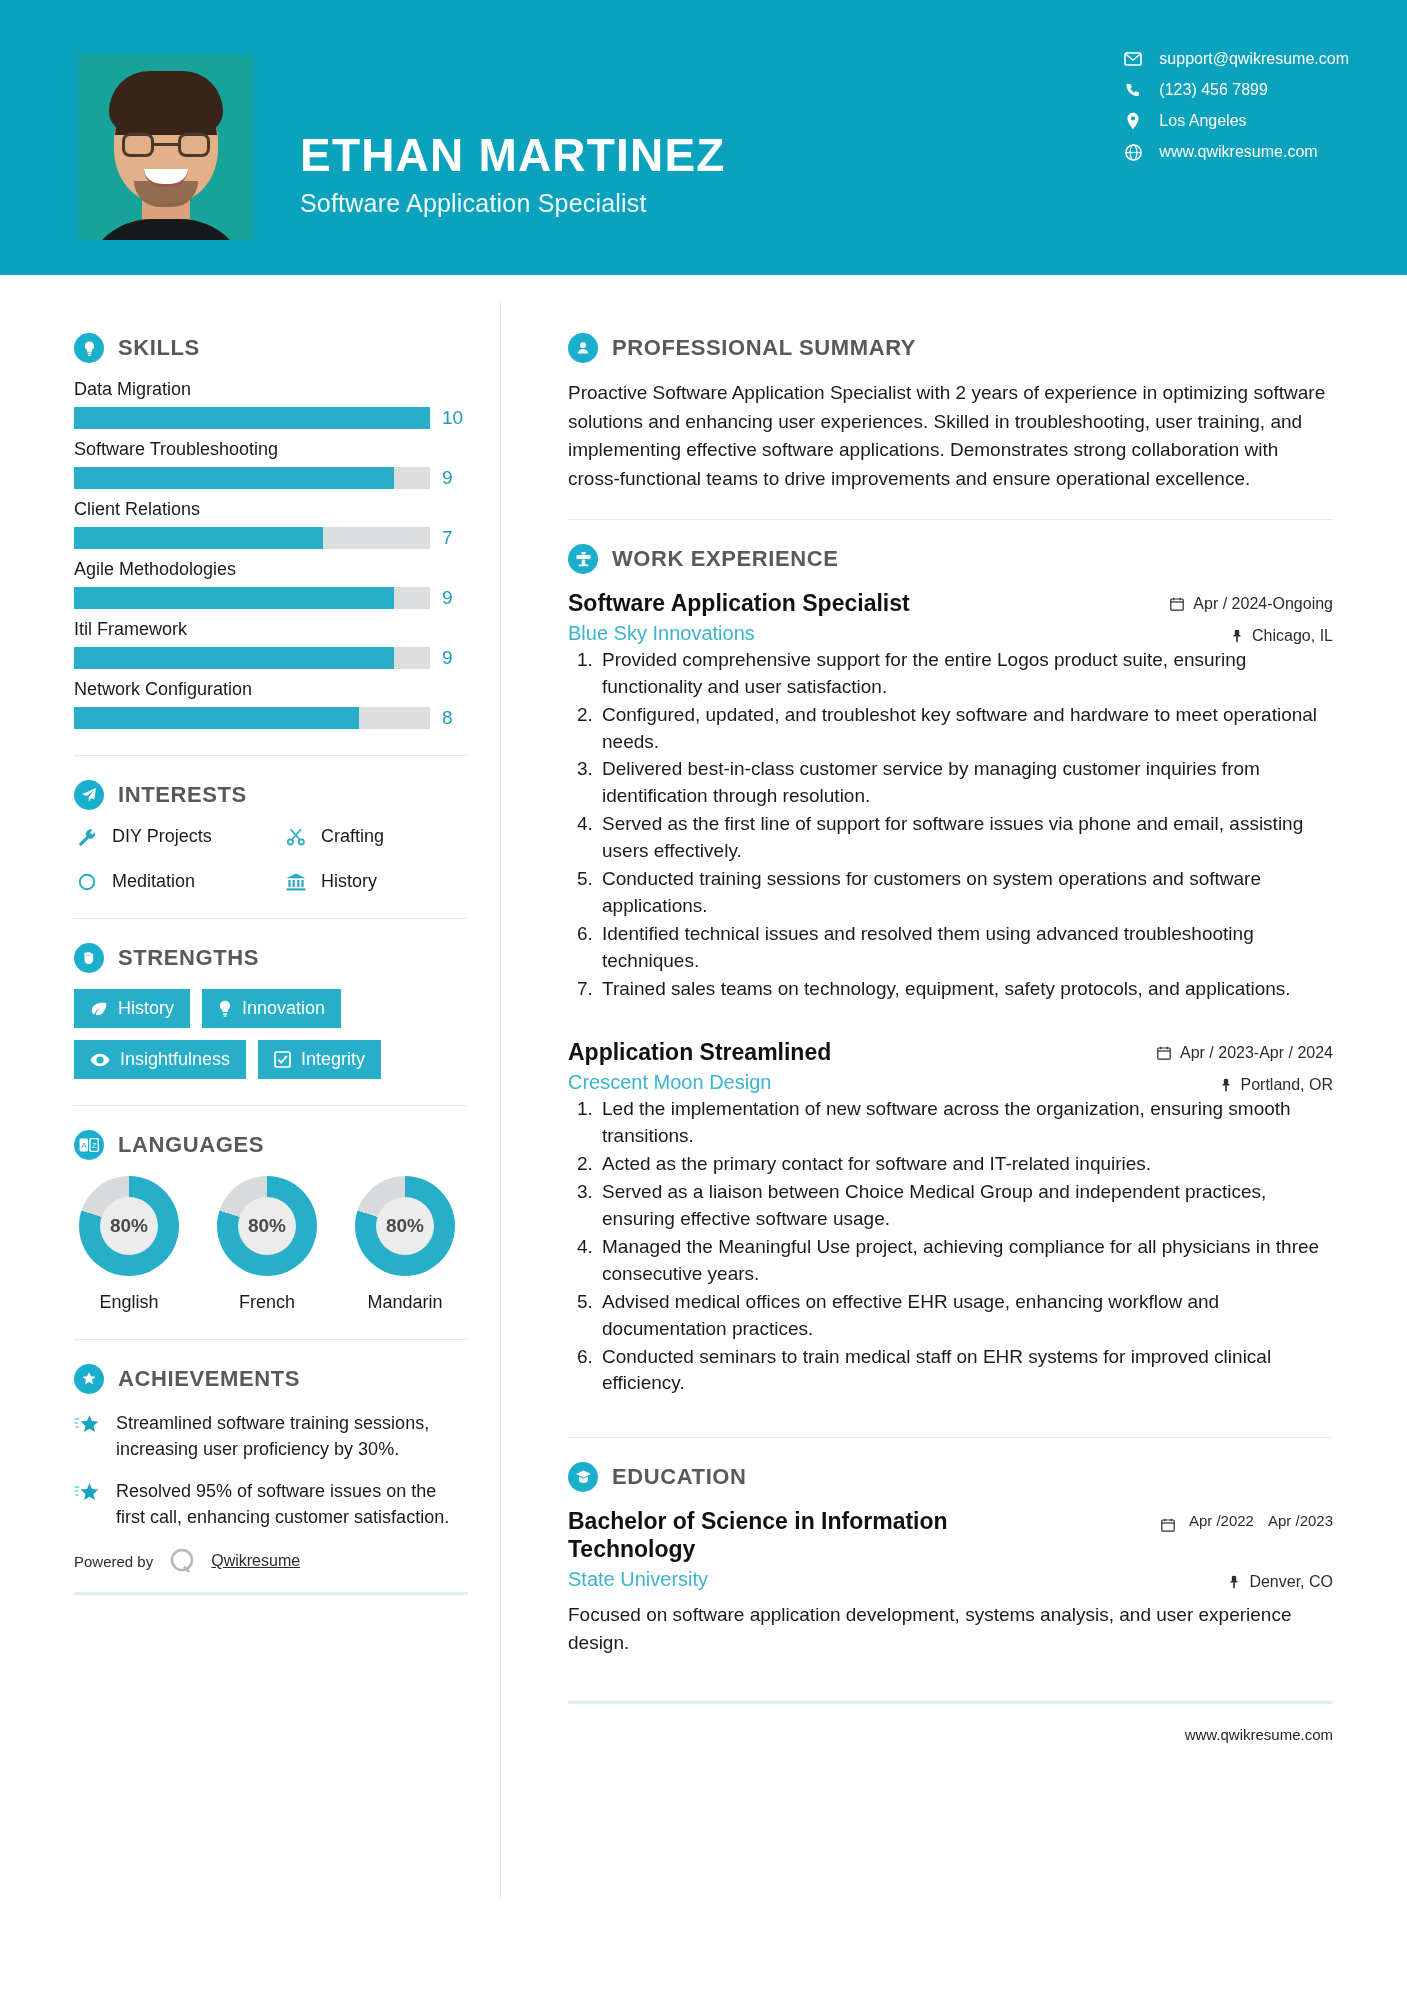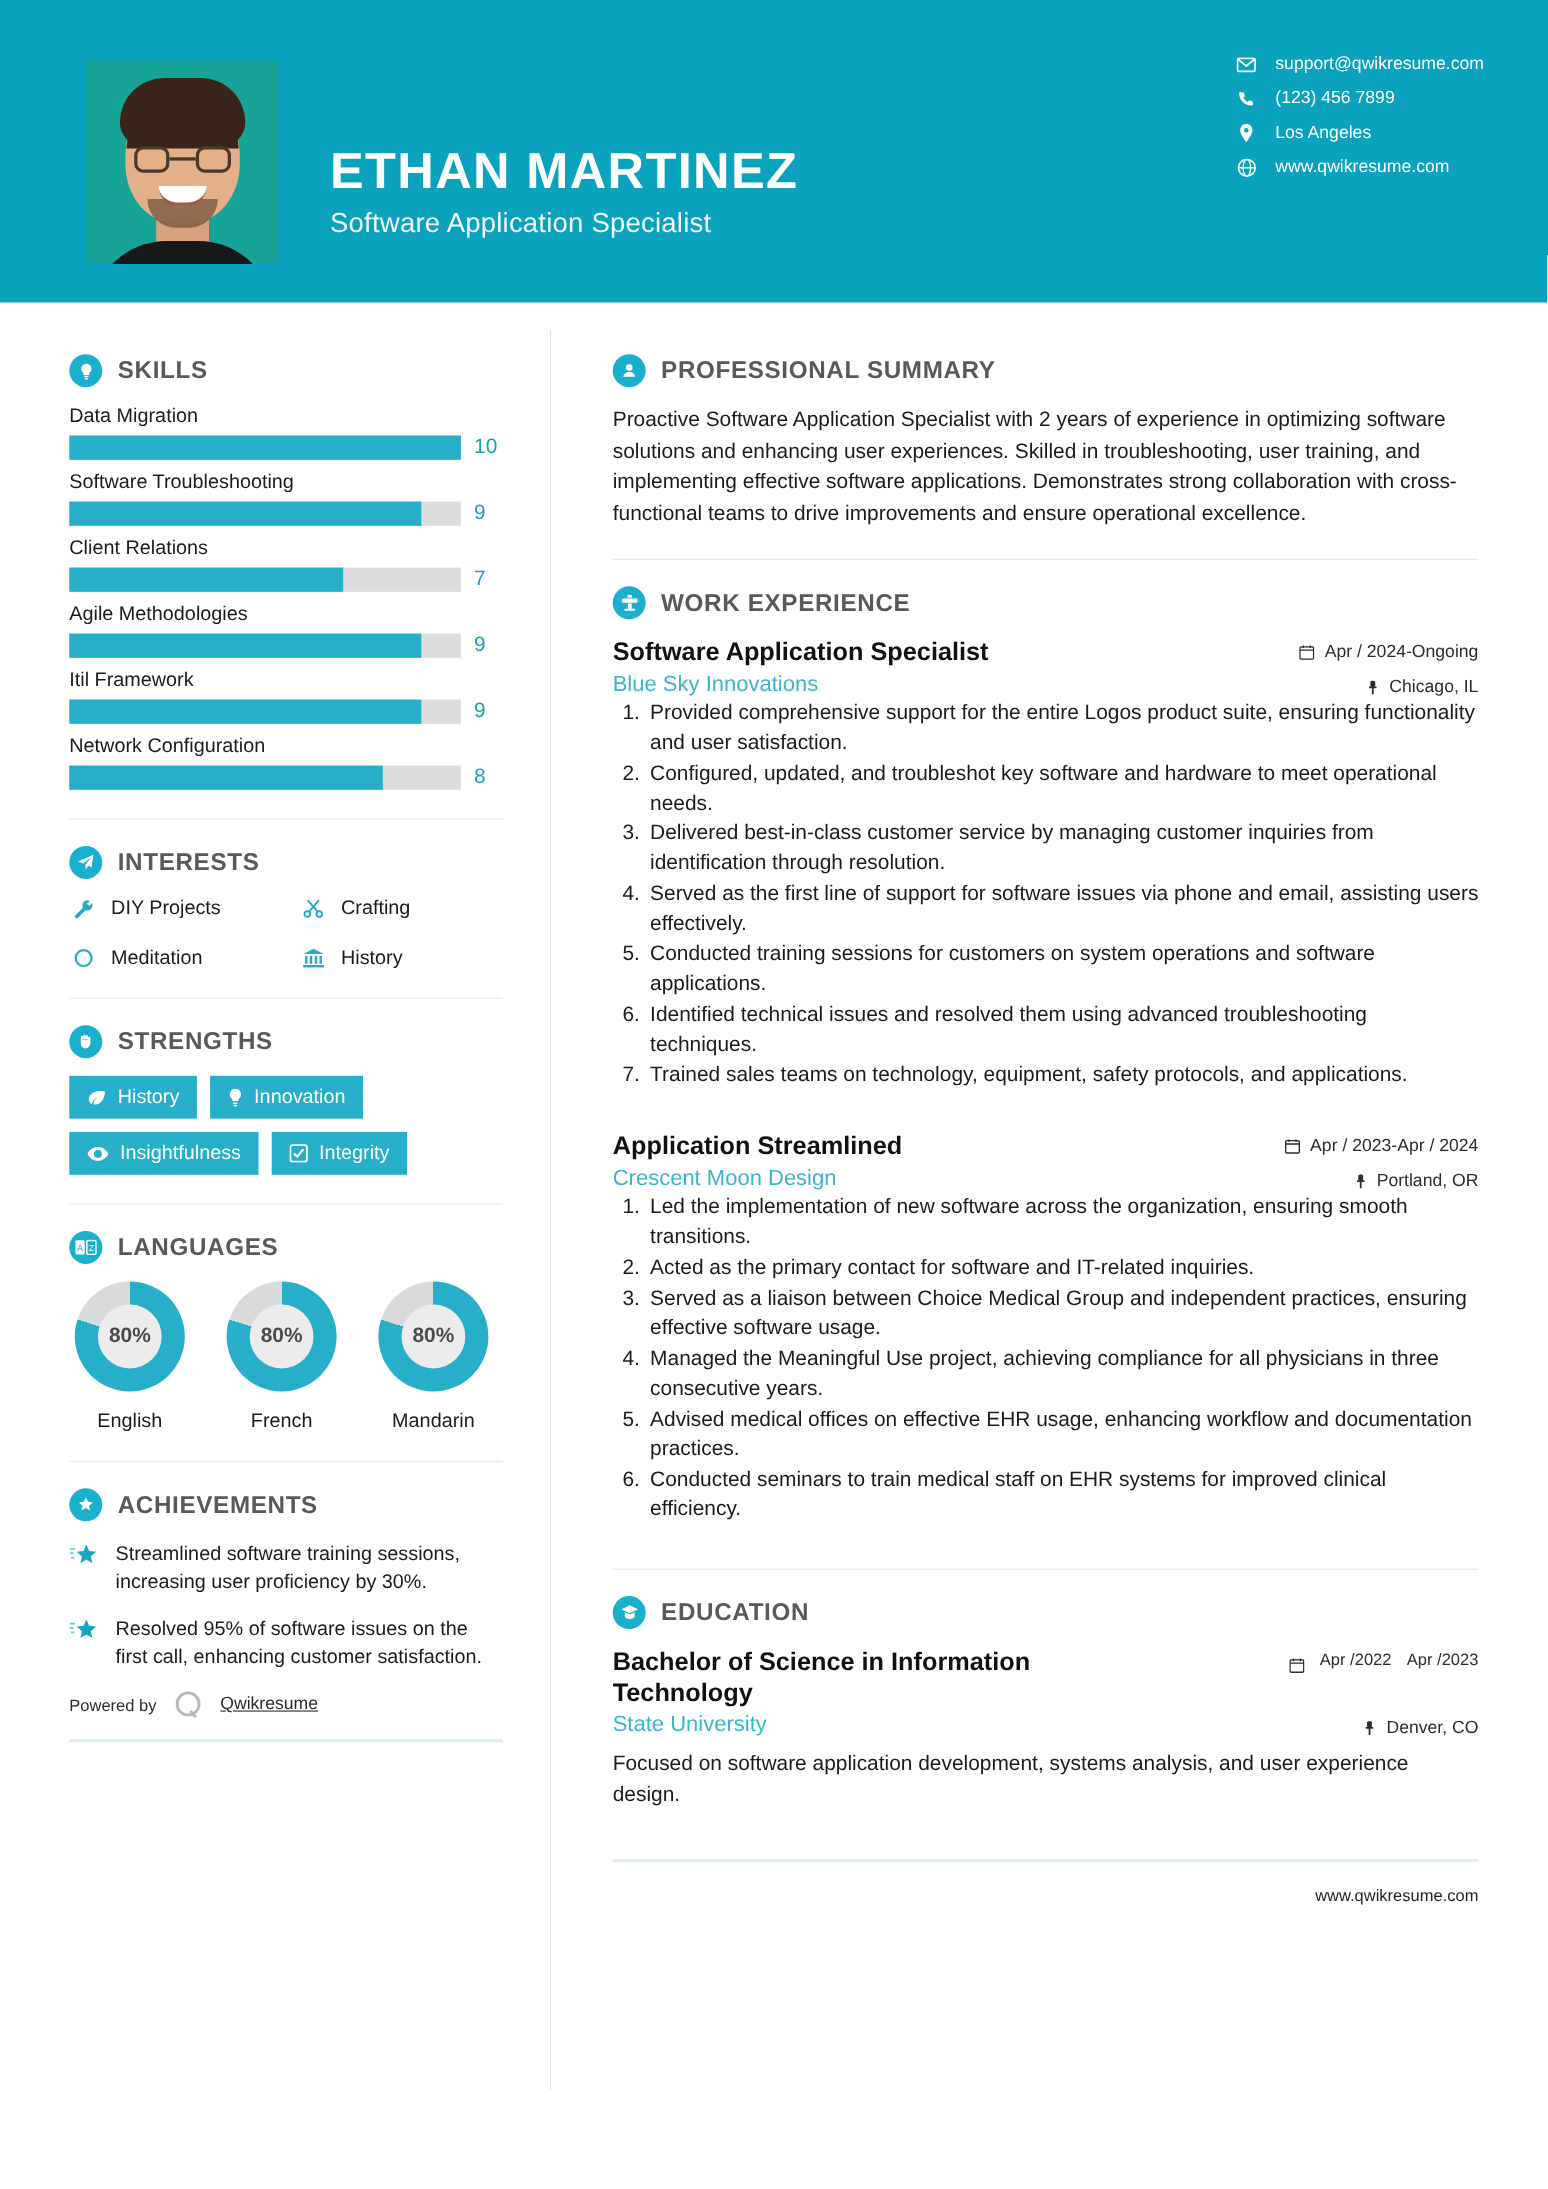--- a/index.html
+++ b/index.html
@@ -157,21 +157,21 @@
     width: 20px;
     display: flex;
     justify-content: center;
     flex: 0 0 20px;
   }
   .contact-row .ctext { white-space: nowrap; }
 
   
   .body-wrap {
     display: flex;
-    padding: 5px;
+    padding: 16px;
   }
   .sidebar {
     width: 500px;
     padding: 42px 48px 0 58px;
     position: relative;
   }
   .divider-vert {
     position: absolute;
     left: 500px;
     top: 300px;

